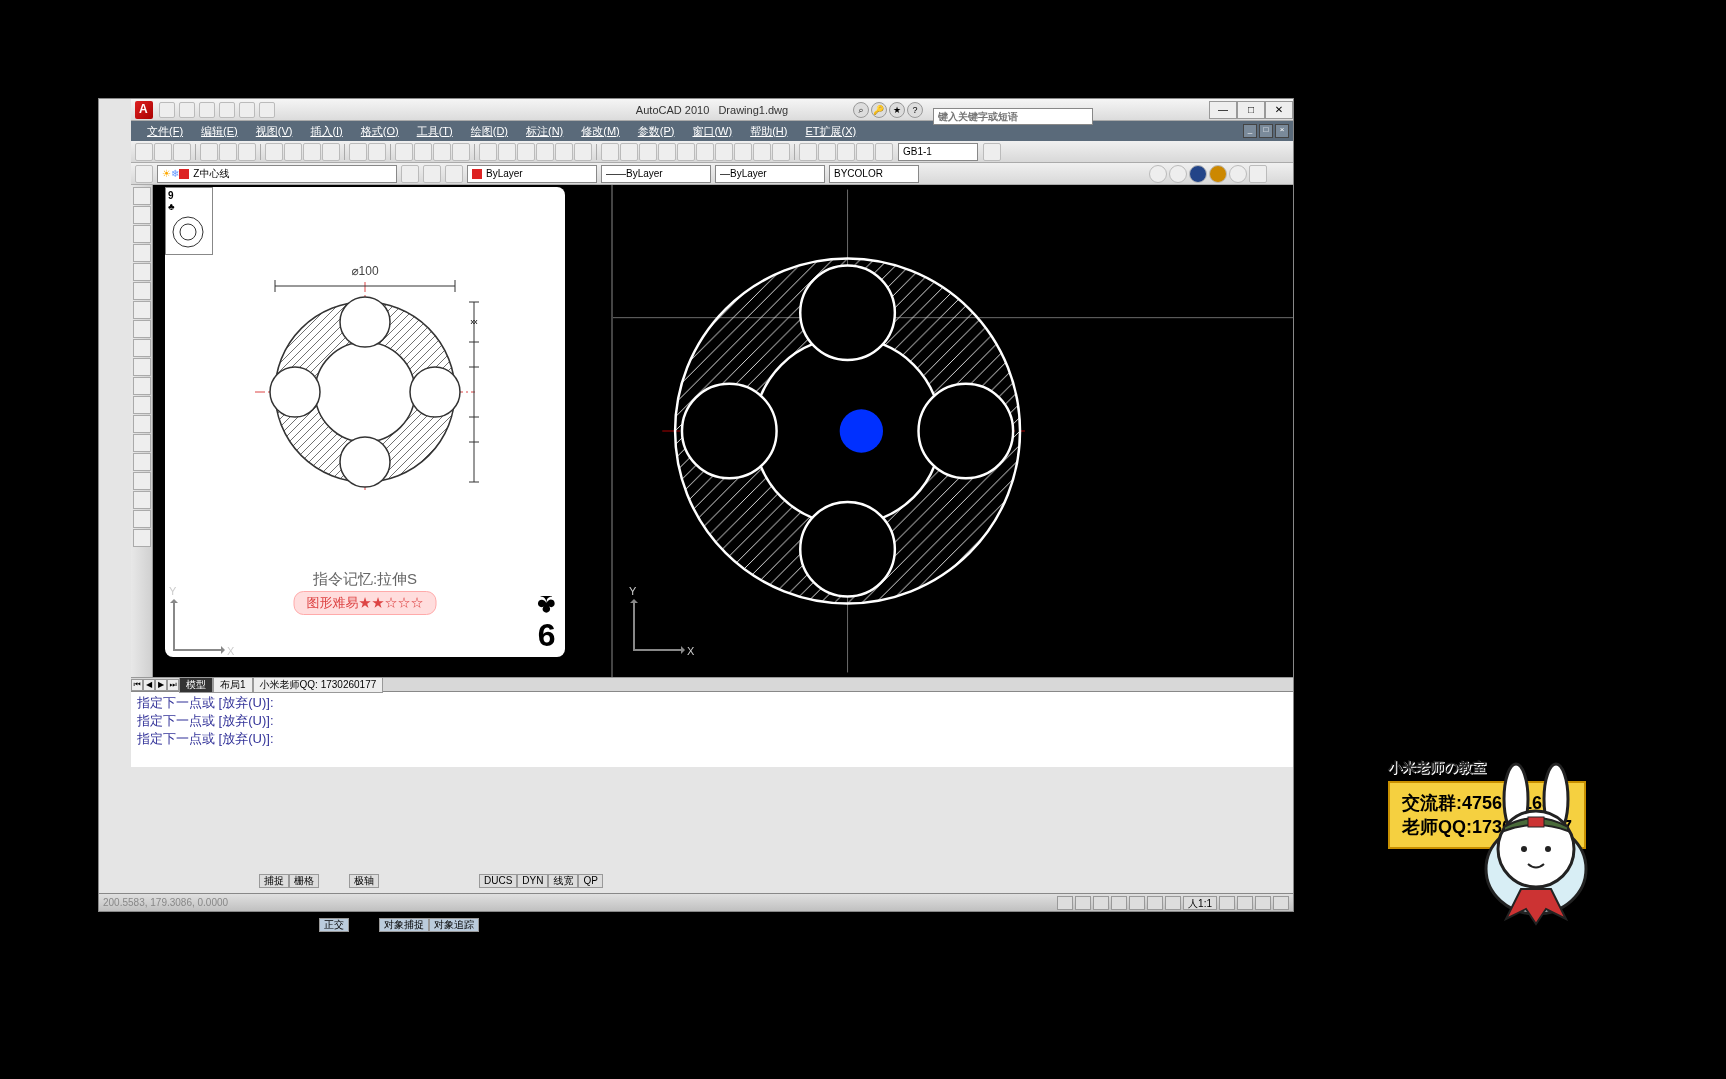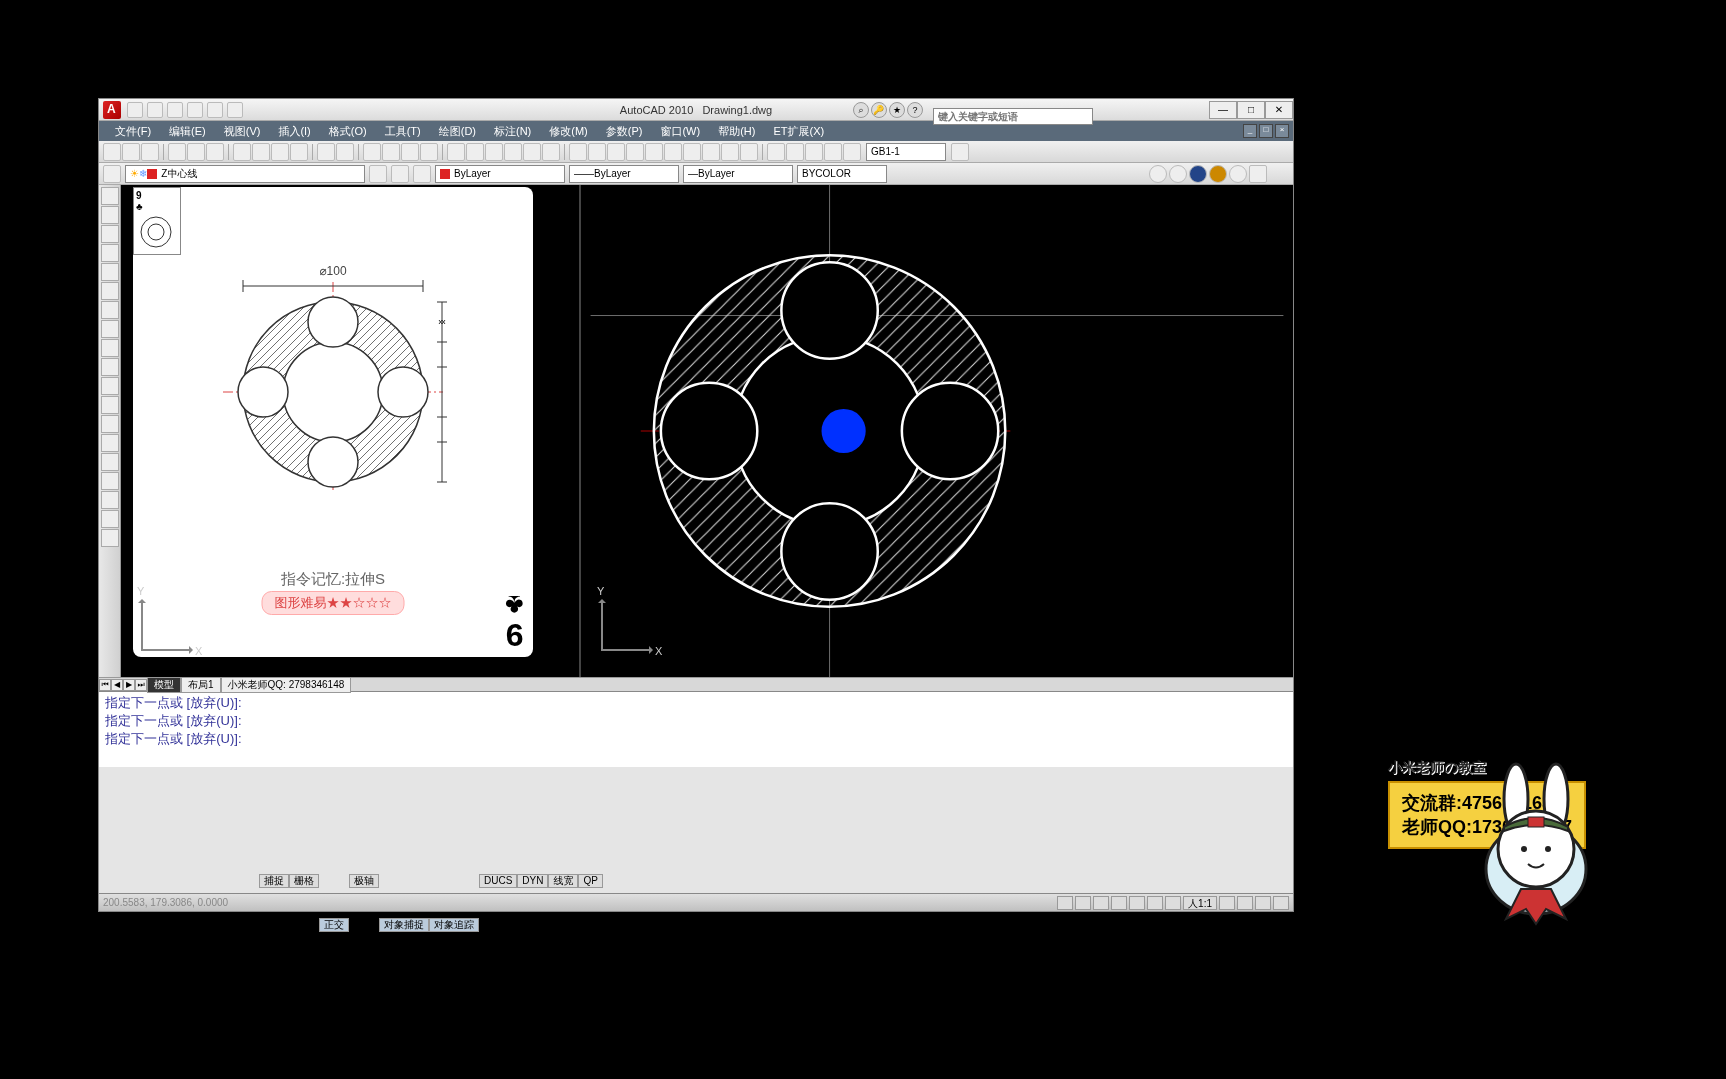--- a/index.html
+++ b/index.html
@@ -1,30 +1,30 @@
 <!DOCTYPE html>
 <html><head>
 <meta charset="utf-8">
 <style>
 *{margin:0;padding:0;box-sizing:border-box;font-family:"Microsoft YaHei",Arial,sans-serif;}
 body{background:#000;width:1726px;height:1079px;overflow:hidden;position:relative;}
-.app-window{position:absolute;left:98px;top:98px;width:1196px;height:814px;background:#e5e5e5;border:1px solid #888;}
+.app-window{position:absolute;left:98px;top:98px;width:1196px;height:814px;background:#e5e5e5;border:1px solid #888;padding-left:32px;}
 .title-bar{height:22px;background:linear-gradient(#f5f5f5,#dcdcdc);display:flex;align-items:center;position:relative;border-bottom:1px solid #aaa;}
 .app-icon{width:18px;height:18px;margin-left:4px;background:linear-gradient(135deg,#d22,#a00);border-radius:2px;position:relative;}
 .app-icon::after{content:"A";color:#fff;font-size:12px;font-weight:bold;position:absolute;left:4px;top:1px;}
 .qat{display:flex;gap:4px;margin-left:6px;}
 .qat-btn{width:16px;height:16px;background:#eee;border:1px solid #bbb;border-radius:2px;cursor:pointer;}
 .title-text{position:absolute;left:50%;transform:translateX(-50%);font-size:11px;color:#333;}
 .win-controls{position:absolute;right:0;display:flex;}
 .win-btn{width:28px;height:18px;border:1px solid #999;background:#eee;font-size:10px;text-align:center;line-height:16px;cursor:pointer;}
 .search-box{position:absolute;right:200px;top:9px;width:160px;height:17px;background:#fff;border:1px solid #888;font-size:10px;padding:0 4px;color:#888;font-weight:bold;}
 .help-icons{position:absolute;right:340px;display:flex;gap:2px;}
 .help-icons span{width:16px;height:16px;background:#ddd;border:1px solid #999;border-radius:8px;font-size:9px;text-align:center;line-height:14px;}
 .menu-bar{height:20px;background:#5a6a7a;display:flex;align-items:center;padding-left:8px;gap:2px;}
-.menu-item{color:#fff;font-size:11px;padding:2px 8px;cursor:pointer;}
+.menu-item{color:#fff;font-size:11px;padding:2px 8px;cursor:pointer;text-decoration:underline;}
 .menu-right{position:absolute;right:4px;display:flex;gap:2px;}
 .menu-right span{width:14px;height:14px;background:#7a8a9a;border:1px solid #444;font-size:8px;color:#fff;text-align:center;}
 .toolbar-row{height:22px;background:linear-gradient(#f0f0f0,#d8d8d8);border-bottom:1px solid #aaa;display:flex;align-items:center;padding-left:4px;gap:1px;}
 .tb-btn{width:18px;height:18px;background:#eee;border:1px solid #bbb;border-radius:2px;cursor:pointer;position:relative;}
 .tb-sep{width:1px;height:16px;background:#aaa;margin:0 3px;}
 .layer-row{height:22px;background:linear-gradient(#f0f0f0,#d8d8d8);border-bottom:1px solid #aaa;display:flex;align-items:center;padding-left:4px;gap:4px;}
 .layer-combo{height:18px;background:#fff;border:1px solid #888;font-size:10px;padding:0 4px;display:flex;align-items:center;}
 .layer-swatch{width:10px;height:10px;margin-right:4px;}
 .main-area{position:relative;height:492px;display:flex;}
 .left-toolbox{width:22px;background:linear-gradient(90deg,#e8e8e8,#d0d0d0);border-right:1px solid #999;display:flex;flex-direction:column;gap:1px;padding-top:2px;}
@@ -348,21 +348,21 @@
 
   <div class="tabs-row">
     <div class="tab-nav">
       <span>⏮</span>
       <span>◀</span>
       <span>▶</span>
       <span>⏭</span>
     </div>
     <div class="tab active">模型</div>
     <div class="tab">布局1</div>
-    <div class="tab">小米老师QQ: 2798346148</div>
+    <div class="tab">小米老师QQ: 1730260177</div>
   </div>
 
   <div class="cmd-area">
     <div class="cmd-line">指定下一点或 [放弃(U)]:</div>
     <div class="cmd-line">指定下一点或 [放弃(U)]:</div>
     <div class="cmd-line"></div>
     <div class="cmd-line">指定下一点或 [放弃(U)]:</div>
   </div>
 
   <div class="status-bar">

